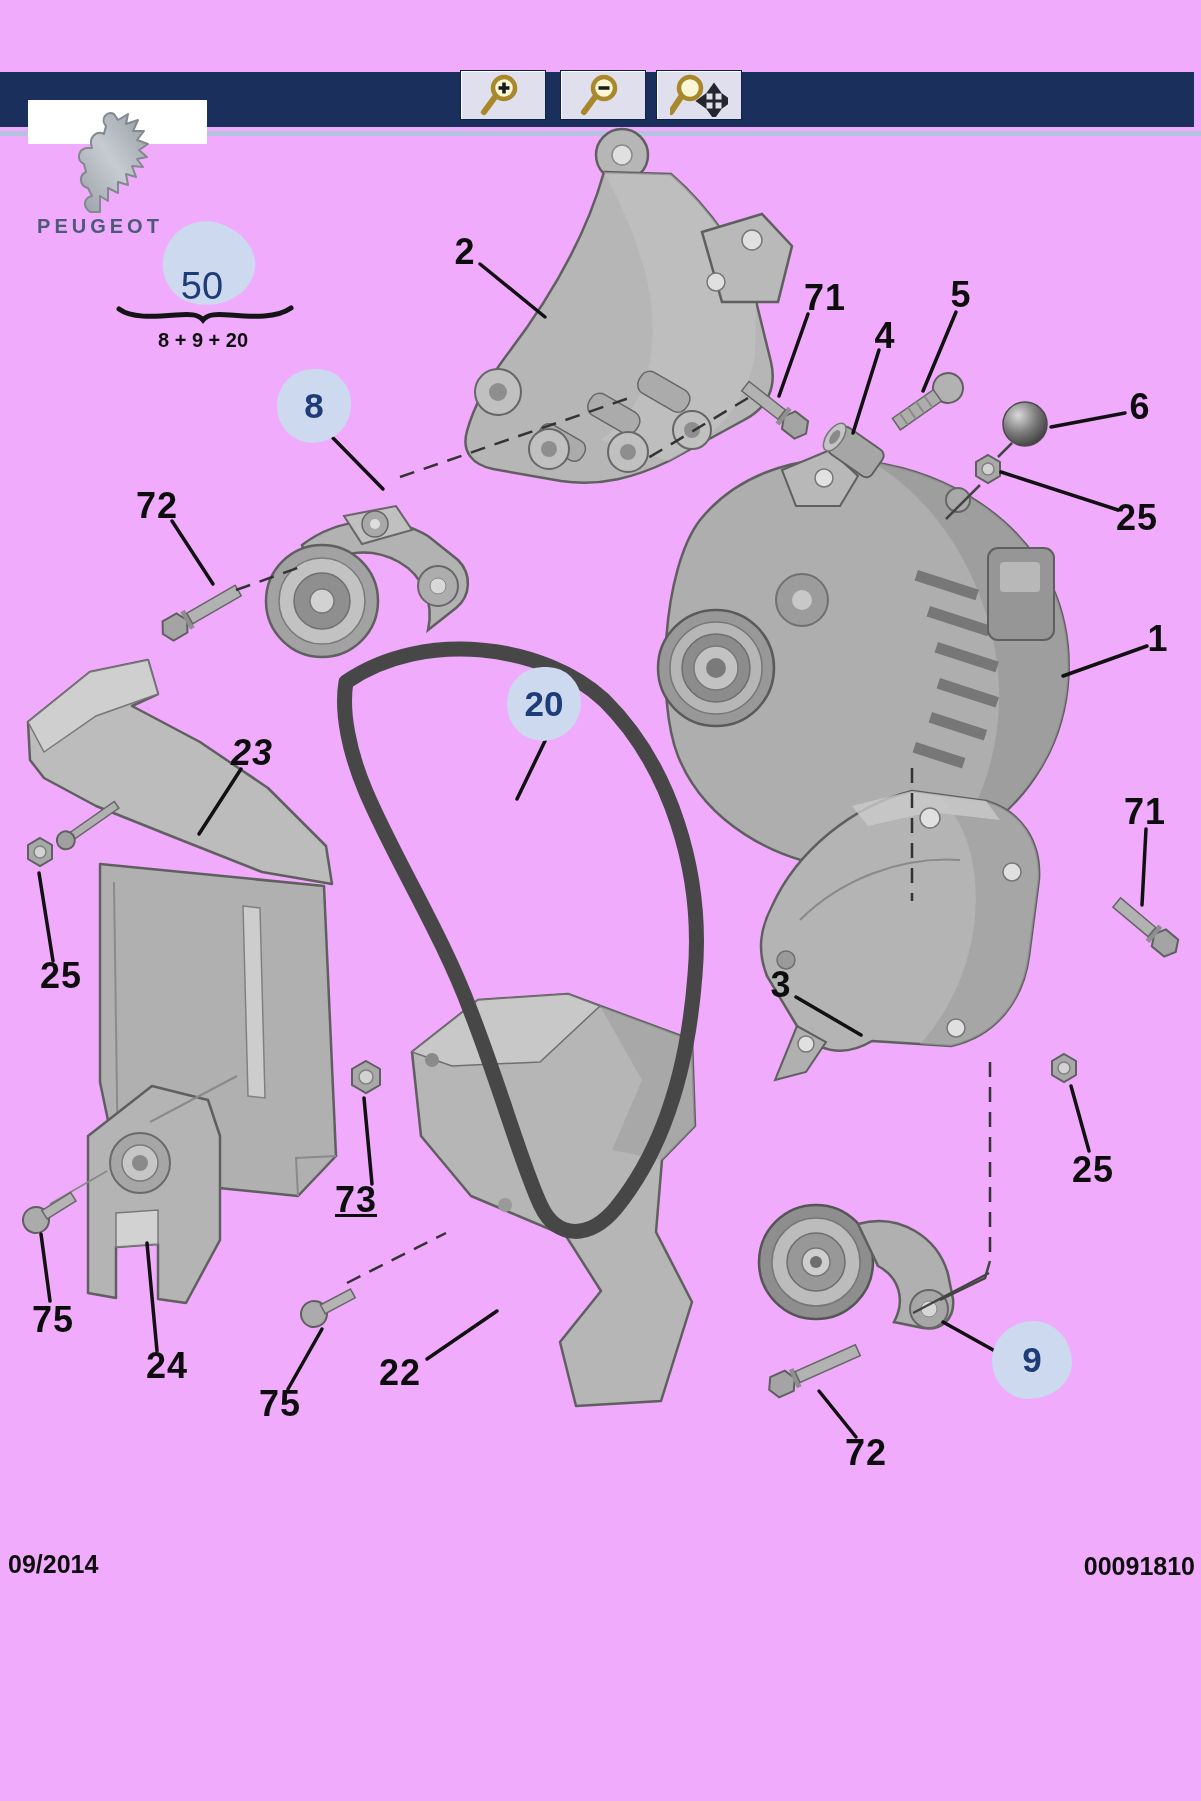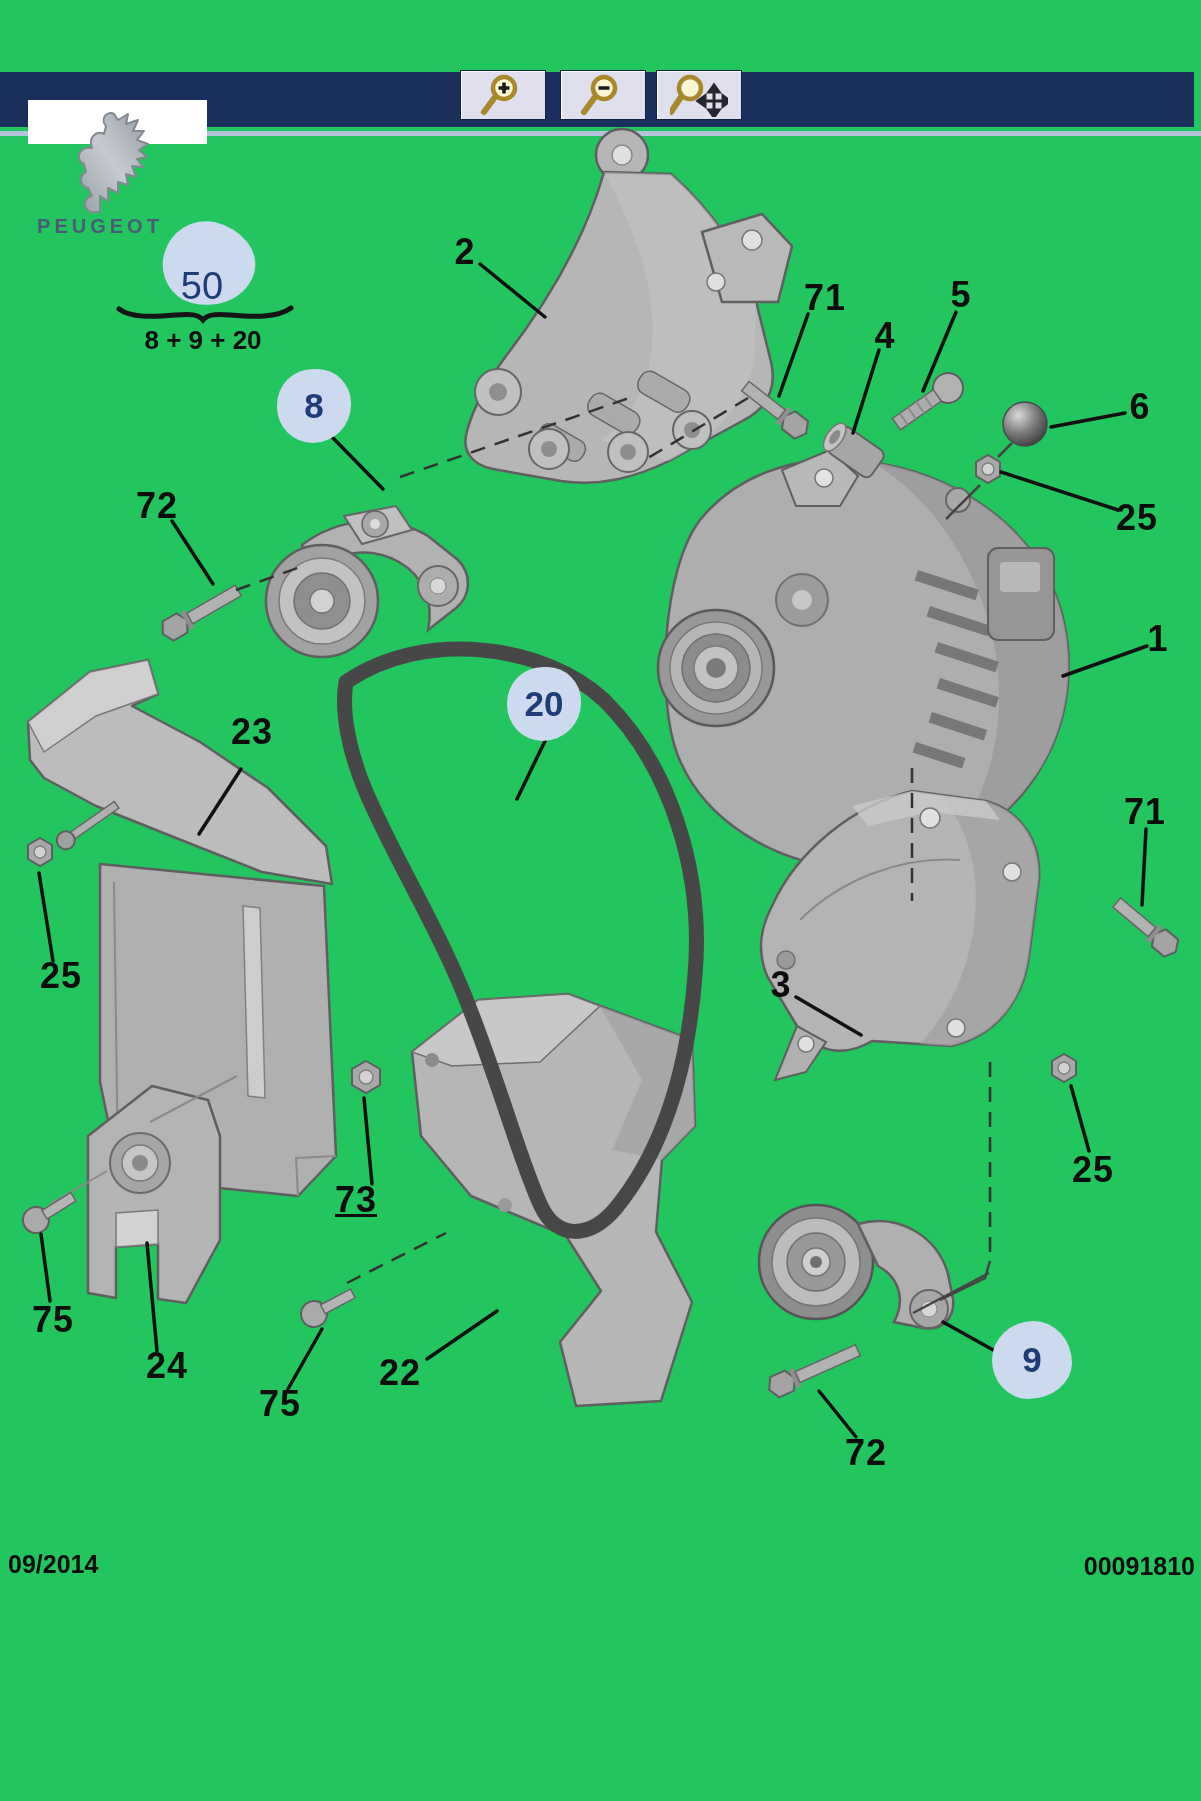--- a/index.html
+++ b/index.html
@@ -1,36 +1,36 @@
 <!DOCTYPE html>
 <html><head>
 <meta charset="utf-8">
 <style>
   html,body{margin:0;padding:0;background:#fff;}
-  #page{position:relative;width:1201px;height:1801px;background:#22c55e;overflow:hidden;
+  #page{position:relative;width:1201px;height:1801px;background:#f0abfc;overflow:hidden;
         font-family:"Liberation Sans",sans-serif;}
   
   .topbar{position:absolute;left:0;top:72px;width:1194px;height:55px;background:#1a2f5c;}
   .divider{position:absolute;left:0;top:131px;width:1201px;height:5px;background:#b6c3de;}
   .tab{position:absolute;left:28px;top:100px;width:179px;height:44px;background:#fff;}
   .toolbtn{position:absolute;top:70px;width:86px;height:50px;background:#dfdfee;
            border:1px solid #0e2246;box-shadow:inset 1px 1px 0 #fff;box-sizing:border-box;
            display:flex;align-items:center;justify-content:center;padding:0;cursor:pointer;}
   .toolbtn svg{display:block;}
   
   .brandname{position:absolute;left:26px;top:215px;width:148px;text-align:center;
              font-size:20px;font-weight:bold;letter-spacing:4px;color:#4b5b76;}
   .lionbox{position:absolute;left:52px;top:104px;}
   
   .blob50{position:absolute;left:163px;top:222px;width:92px;height:84px;background:#cdd9ef;
           border-radius:46% 54% 58% 42% / 52% 46% 54% 48%;transform:rotate(14deg);}
   .num50{position:absolute;left:202px;top:286px;transform:translate(-50%,-50%);
          font-size:38px;font-weight:normal;color:#1e3d78;}
   .formula{position:absolute;left:203px;top:340px;transform:translate(-50%,-50%);
-           font-size:26px;font-weight:bold;color:#0d0d0d;white-space:nowrap;}
+           font-size:20px;font-weight:bold;color:#0d0d0d;white-space:nowrap;}
   .bracewrap{position:absolute;left:112px;top:296px;}
   
   #art{position:absolute;left:0;top:0;}
   .callout{position:absolute;transform:translate(-50%,-50%);font-size:36px;font-weight:bold;
            color:#0d0d0d;white-space:nowrap;letter-spacing:1px;}
   .callout.hl{width:74px;height:74px;border-radius:50% 47% 53% 50%;background:#cdd9ef;
               color:#1e3d78;display:flex;align-items:center;justify-content:center;
               font-size:35px;letter-spacing:0;cursor:pointer;}
   
   .date{position:absolute;left:8px;top:1564px;transform:translateY(-50%);
@@ -344,21 +344,21 @@
 
   <div class="callout" style="left:465px;top:252px;">2</div>
   <div class="callout" style="left:825px;top:298px;">71</div>
   <div class="callout" style="left:885px;top:336px;">4</div>
   <div class="callout" style="left:961px;top:295px;">5</div>
   <div class="callout" style="left:1140px;top:407px;">6</div>
   <div class="callout" style="left:1137px;top:518px;">25</div>
   <div class="callout" style="left:1158px;top:639px;">1</div>
   <div class="callout hl" style="left:314px;top:406px;">8</div>
   <div class="callout" style="left:157px;top:506px;">72</div>
-  <div class="callout" style="left:252px;top:732px;">23</div>
+  <div class="callout" style="left:252px;top:753px;font-style:italic;">23</div>
   <div class="callout hl" style="left:544px;top:704px;">20</div>
   <div class="callout" style="left:1145px;top:812px;">71</div>
   <div class="callout" style="left:781px;top:985px;">3</div>
   <div class="callout" style="left:61px;top:976px;">25</div>
   <div class="callout" style="left:1093px;top:1170px;">25</div>
   <div class="callout" style="left:356px;top:1200px;text-decoration:underline;">73</div>
   <div class="callout" style="left:53px;top:1320px;">75</div>
   <div class="callout" style="left:167px;top:1366px;text-align:right;">24</div>
   <div class="callout" style="left:400px;top:1373px;">22</div>
   <div class="callout" style="left:280px;top:1404px;">75</div>

